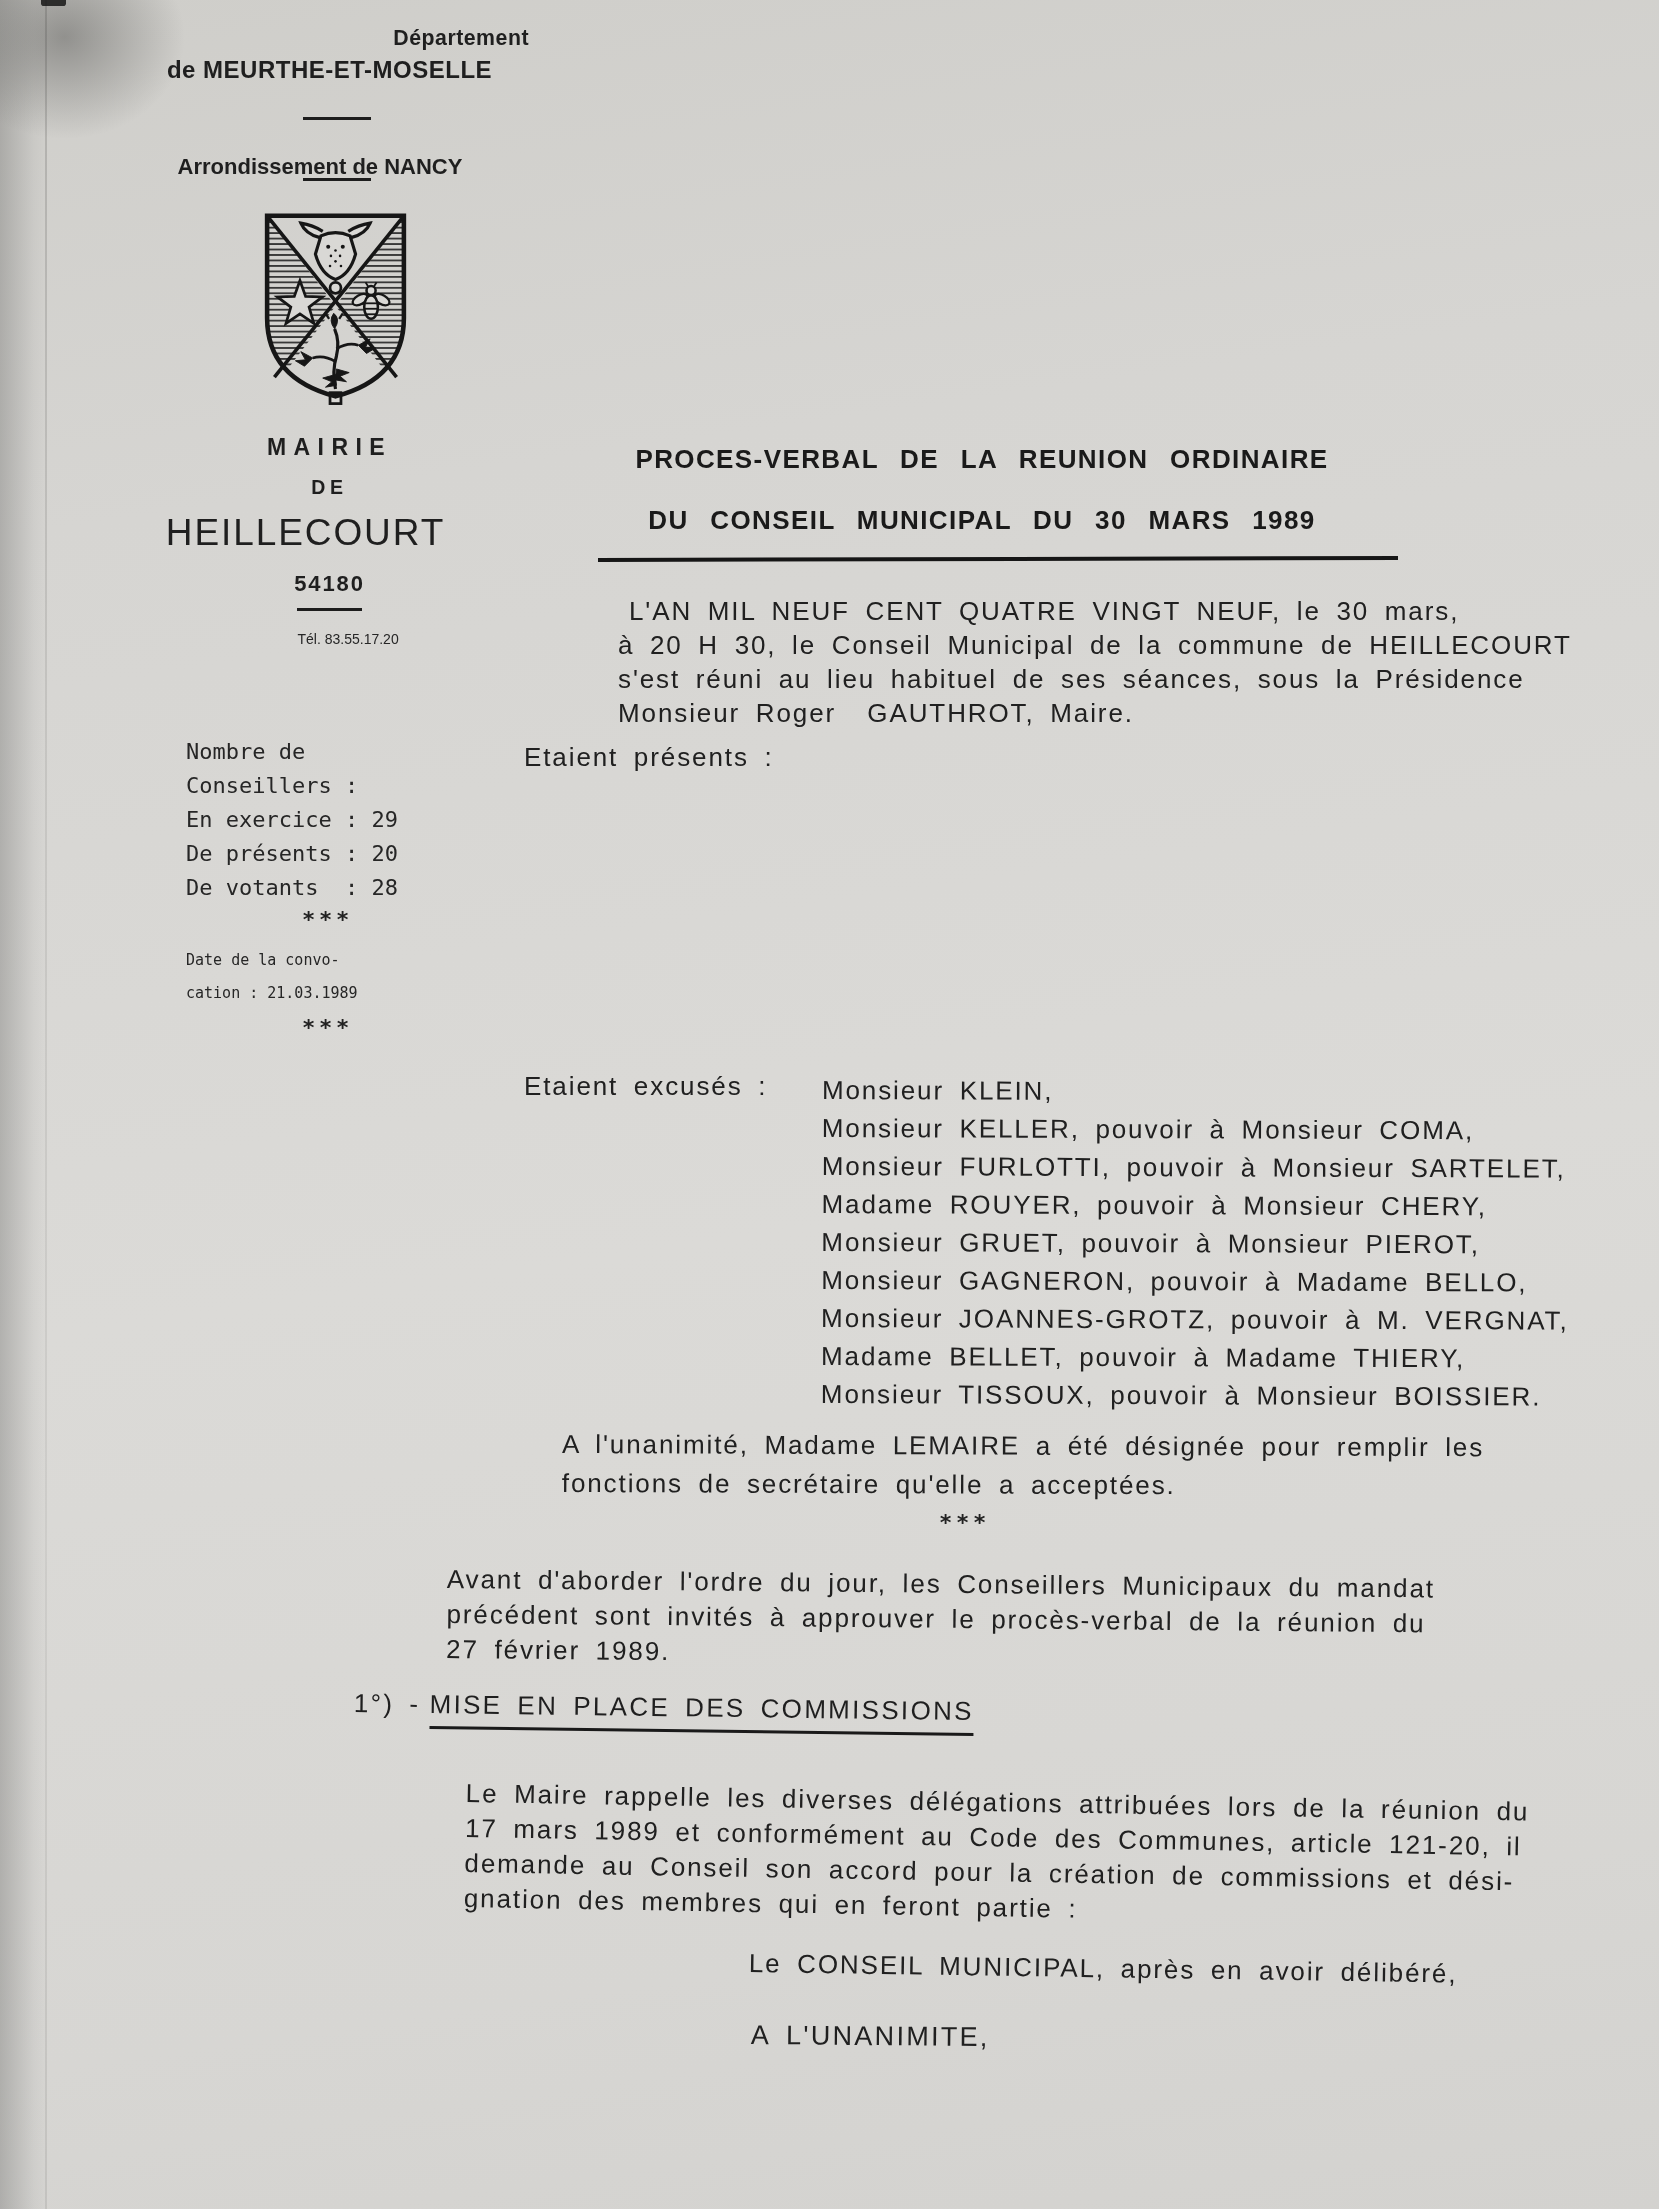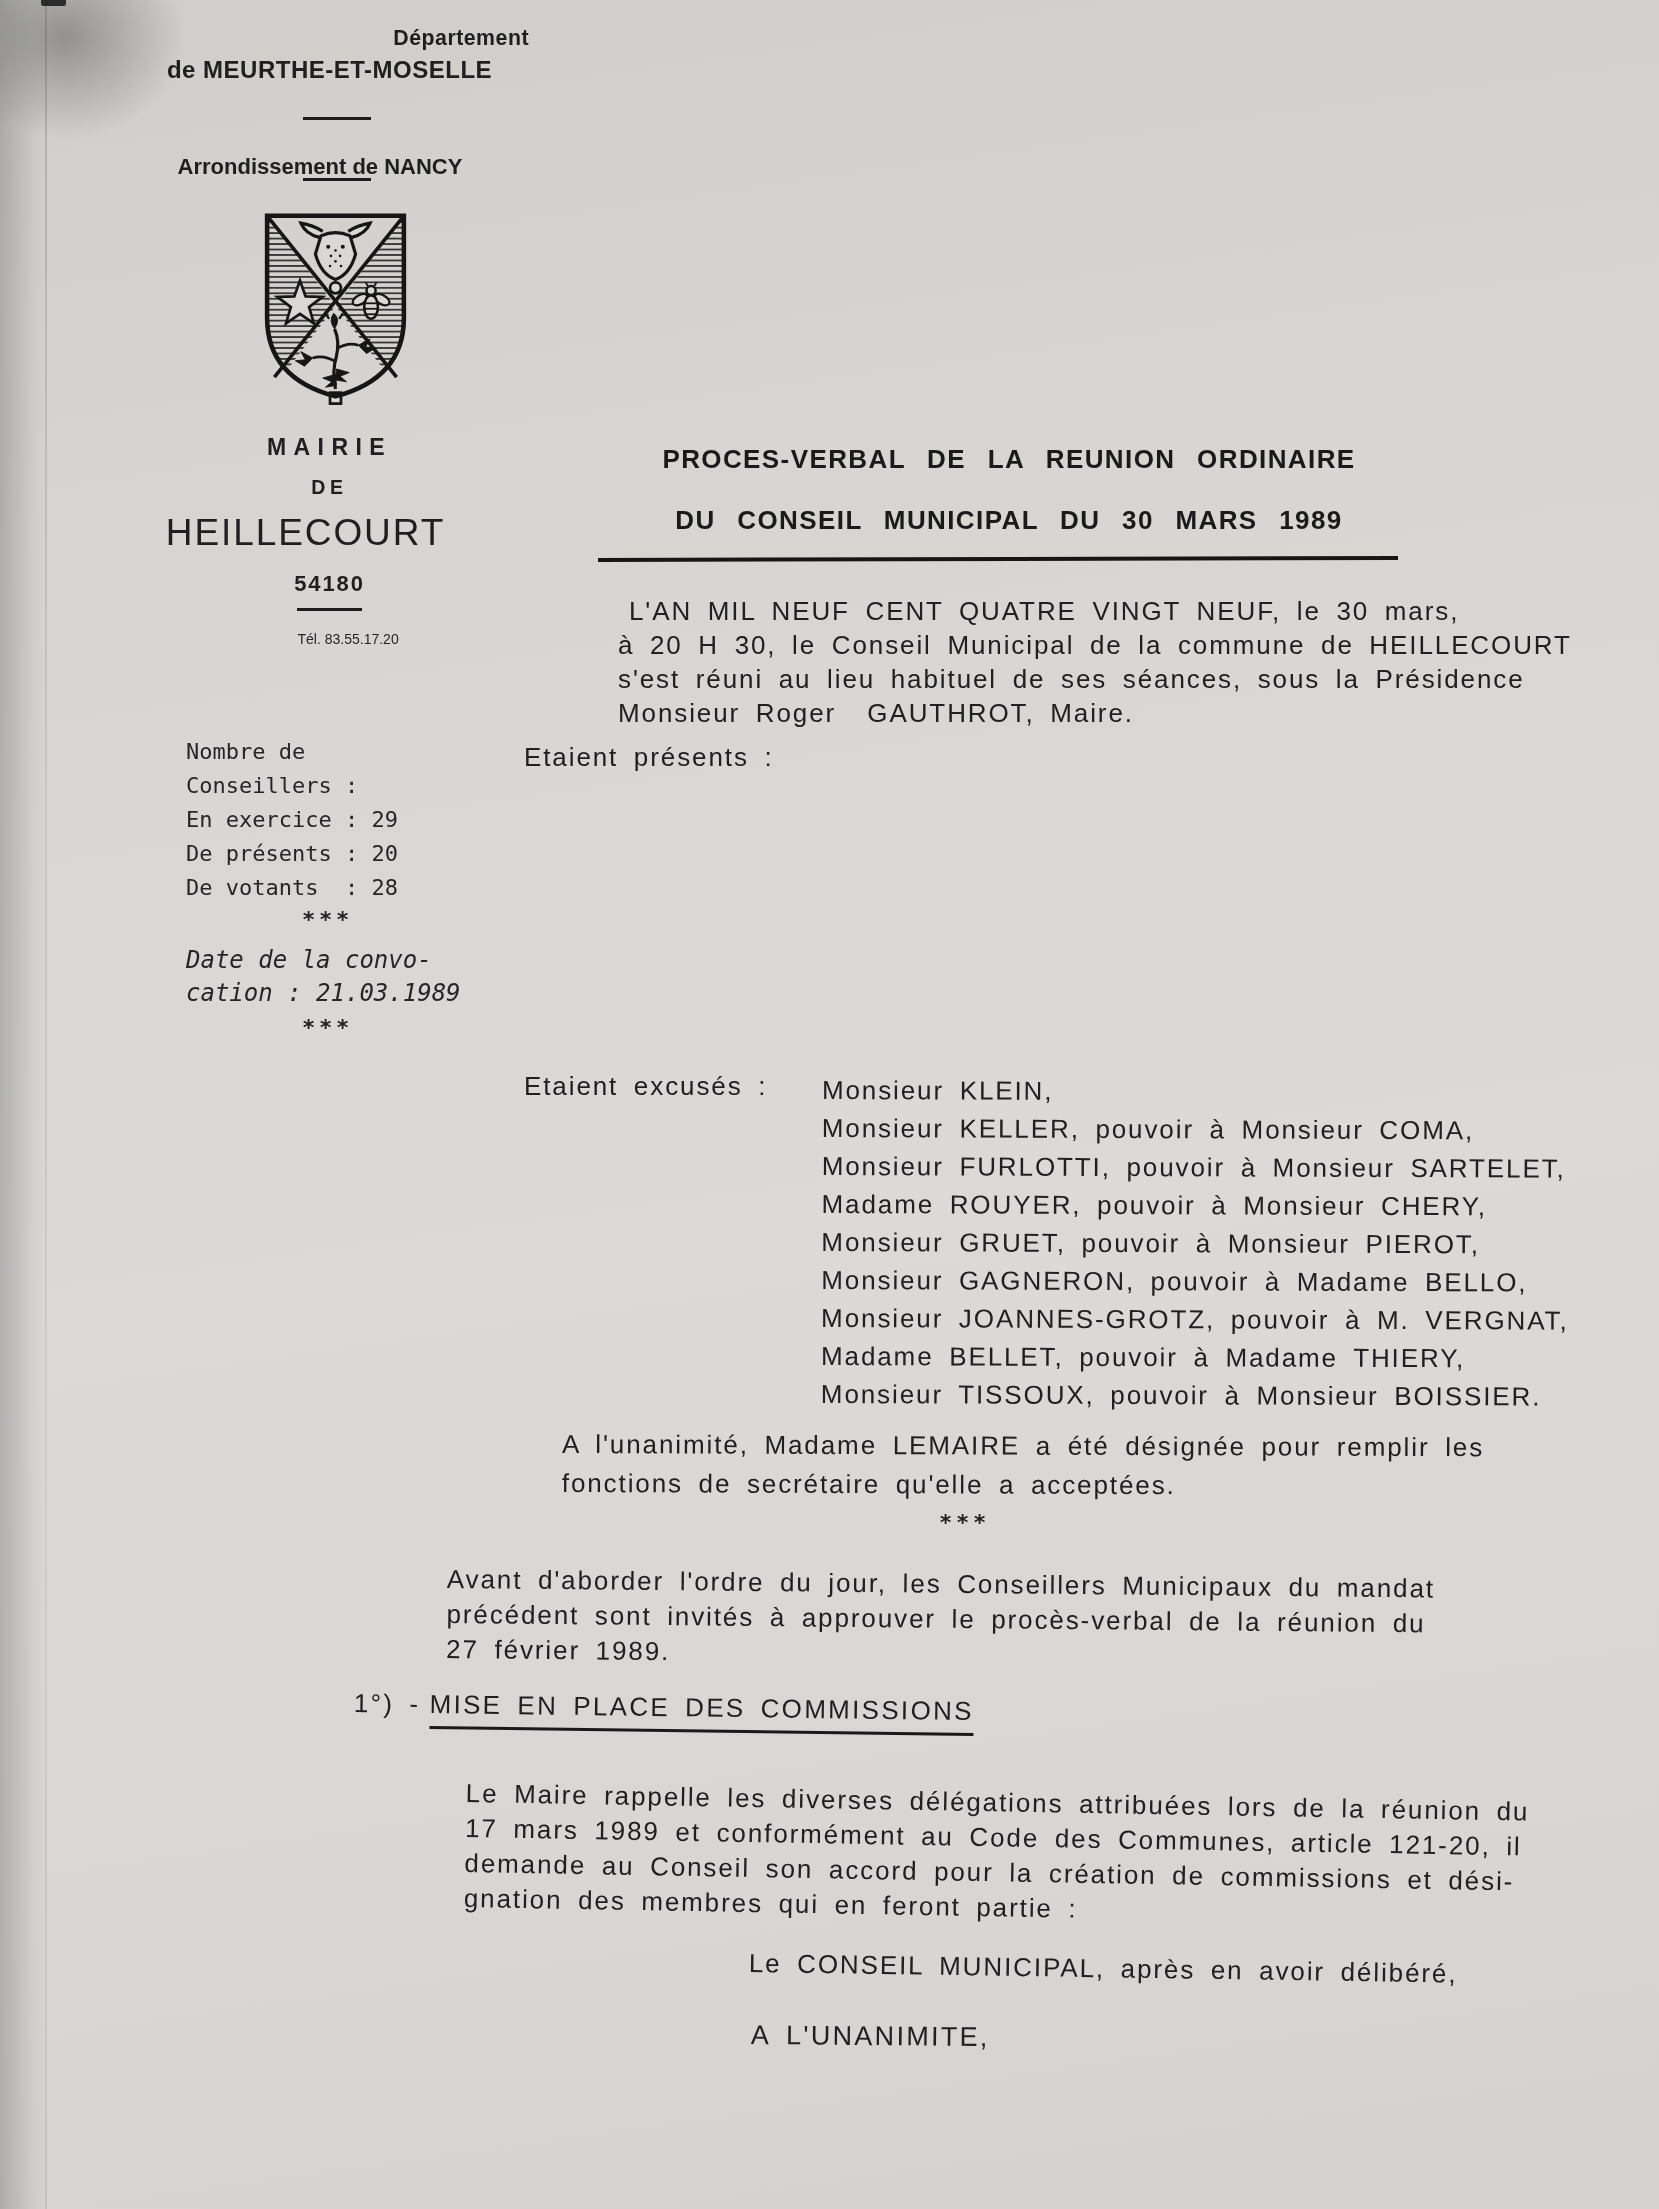--- a/index.html
+++ b/index.html
@@ -44,25 +44,25 @@
   .arms{position:absolute;left:258px;top:208px;}
   .mairie{position:absolute;left:130px;top:434px;width:399px;}
   .mairie .l1{font-size:23px;font-weight:bold;letter-spacing:7.4px;}
   .mairie .l2{font-size:19.5px;font-weight:bold;letter-spacing:4.6px;margin-top:15px;}
   .mairie .l3{font-size:37px;font-weight:normal;letter-spacing:1.9px;margin-top:13px;transform:translateX(-24px);}
   .mairie .cp{font-size:22px;font-weight:bold;letter-spacing:1.9px;margin-top:16.7px;}
   .mairie .mrule{width:65px;height:3.2px;background:#1d1d1d;margin:11px auto 0 auto;}
   .mairie .tel{font-size:14px;margin-top:20.4px;transform:translateX(18.6px);color:#262626;}
   .counters{position:absolute;left:186px;top:735px;font-size:22px;line-height:34px;}
   .stars1{position:absolute;left:302px;top:907px;}
-  .convoc{position:absolute;left:186px;top:944px;font-size:24px;line-height:33px;font-style:italic;}
+  .convoc{position:absolute;left:186px;top:944px;font-size:15px;line-height:33px;}
   .stars2{position:absolute;left:302px;top:1015px;}
 
   
-  .title{position:absolute;left:601px;top:429px;width:816px;text-align:center;
+  .title{position:absolute;left:574px;top:429px;width:816px;text-align:center;
          font-weight:bold;font-size:26px;line-height:61px;letter-spacing:1.4px;word-spacing:13px;color:#1a1a1a;}
   .title-rule{position:absolute;left:598px;top:557px;width:800px;height:3.7px;background:#161616;transform:rotate(-0.15deg);}
   .bt{font-size:26px;letter-spacing:1.9px;word-spacing:6.5px;color:#202020;}
   .intro{position:absolute;left:618px;top:594px;line-height:34px;}
   .intro .first{padding-left:11px;}
   .present-label{position:absolute;left:524px;top:742px;}
   .present-g1{position:absolute;left:822px;top:742px;line-height:40px;}
   .present-g2{position:absolute;left:822px;top:916px;line-height:40px;}
   .excused-label{position:absolute;left:524px;top:1071px;}
   .excused-list{position:absolute;left:822px;top:1071px;line-height:38px;transform:rotate(0.2deg);transform-origin:left top;}

